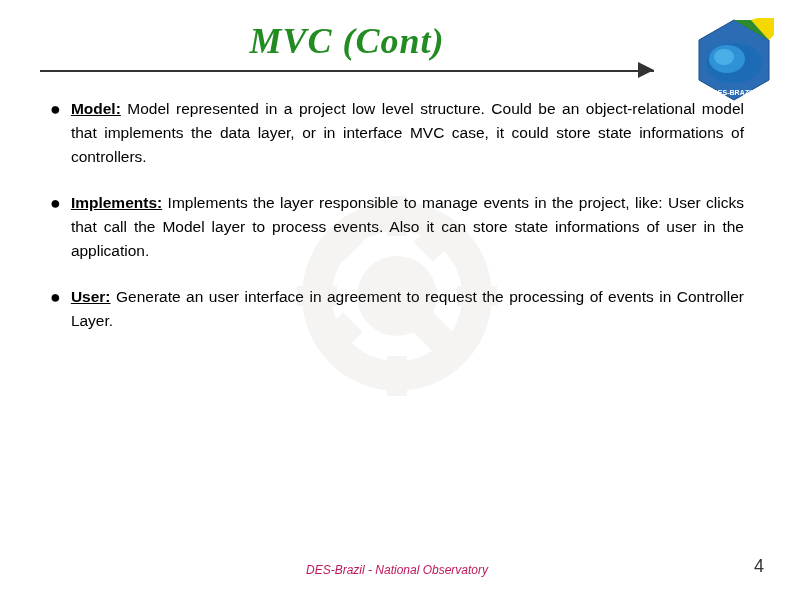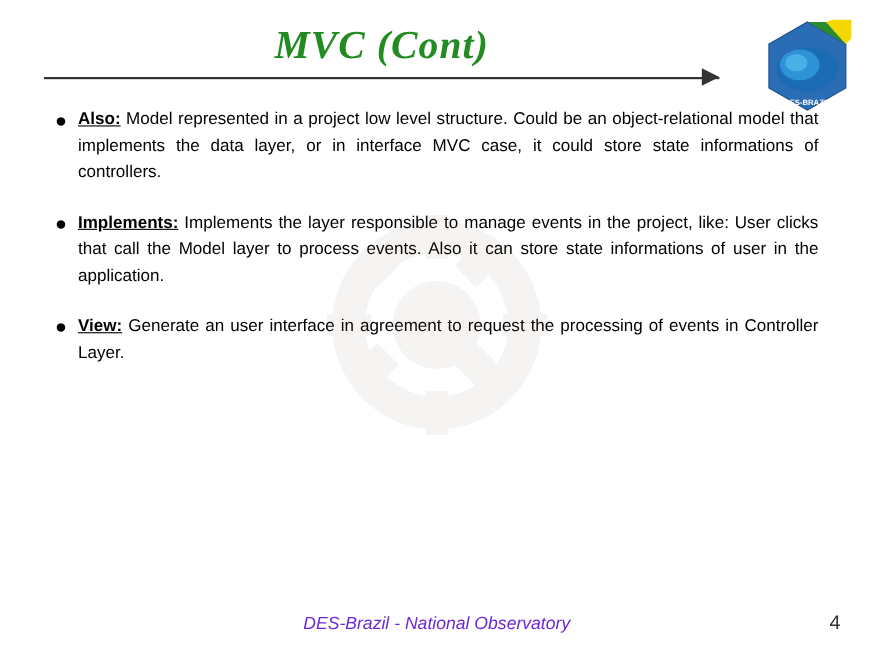--- a/index.html
+++ b/index.html
@@ -130,22 +130,22 @@
       position: absolute;
       bottom: 18px;
       left: 0;
       right: 0;
       display: flex;
       justify-content: center;
       align-items: center;
     }
 
     .footer-text {
-      font-size: 16px;
-      color: #6d28d9;
+      font-size: 12px;
+      color: #be185d;
       font-style: italic;
       font-family: Arial, sans-serif;
     }
 
     .page-number {
       position: absolute;
       bottom: 18px;
       right: 30px;
       font-size: 18px;
       color: #333;
@@ -198,35 +198,35 @@
       <rect x="82" y="172" width="28" height="28" fill="#8B7355" transform="rotate(45 96 186)"></rect>
       <rect x="172" y="82" width="28" height="28" fill="#8B7355" transform="rotate(45 186 96)"></rect>
     </svg>
   </div>
 
   <div class="content">
 
     <div class="bullet-section">
       <span class="bullet">●</span>
       <span class="bullet-text">
-        <strong>Also:</strong><span> Model represented in a project low level structure.  Could be an object-relational model that implements the data layer, or in interface MVC case, it could store state informations of controllers.</span>
+        <strong>Model:</strong><span> Model represented in a project low level structure.  Could be an object-relational model that implements the data layer, or in interface MVC case, it could store state informations of controllers.</span>
       </span>
     </div>
 
     <div class="bullet-section">
       <span class="bullet">●</span>
       <span class="bullet-text">
         <strong>Implements:</strong><span> Implements the layer responsible to manage events in the project, like: User clicks that call the Model layer to process events. Also it can store state informations of user in the application.</span>
       </span>
     </div>
 
     <div class="bullet-section">
       <span class="bullet">●</span>
       <span class="bullet-text">
-        <strong>View:</strong><span> Generate an user interface in agreement to request the processing of events in Controller Layer.</span>
+        <strong>User:</strong><span> Generate an user interface in agreement to request the processing of events in Controller Layer.</span>
       </span>
     </div>
 
   </div>
 
   <div class="footer">
     <span class="footer-text">DES-Brazil - National Observatory</span>
   </div>
 
   <div class="page-number">4</div>

